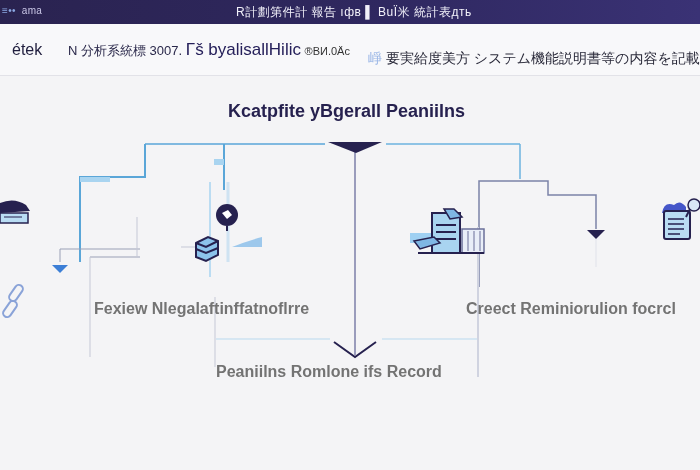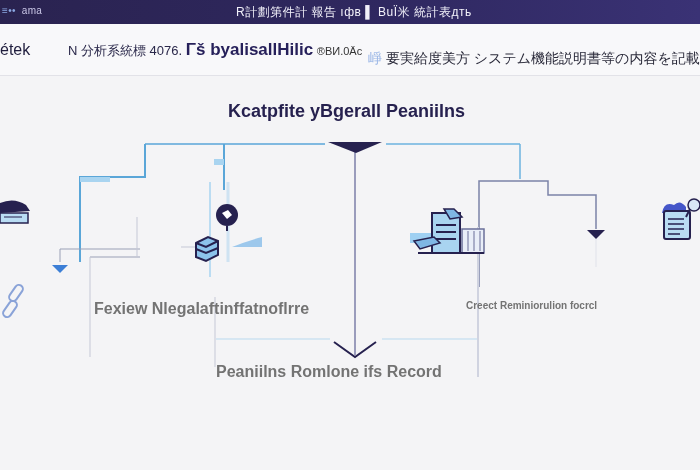--- a/index.html
+++ b/index.html
@@ -12,59 +12,59 @@
     color: #e8e6f4; font-size: 11px;
   }
   .topbar .brand { position: absolute; left: 2px; top: 5px; color: #c9c6e6; font-size: 10px; letter-spacing: 0.3px; }
   .topbar .brand .dots { color: #8aa6e0; margin-right: 3px; }
   .topbar .title { position: absolute; left: 236px; top: 4px; font-size: 12px; color: #f2f1fa; letter-spacing: 0.5px; }
 
   .subbar {
     position: absolute; left: 0; top: 24px; width: 700px; height: 52px;
     background: #f8f8fa; border-bottom: 1px solid #e2e2e8;
   }
-  .subbar .app-name { position: absolute; left: 0; top: 17px; font-size: 16px; color: #1f1d3d; }
+  .subbar .app-name { position: absolute; left: 12px; top: 17px; font-size: 16px; color: #1f1d3d; }
   .subbar .nav-text { position: absolute; left: 68px; top: 16px; font-size: 13px; color: #2a284a; white-space: nowrap; }
-  .subbar .nav-bold { font-weight: bold; font-size: 17px; color: #26205a; }
+  .subbar .nav-bold { font-weight: normal; font-size: 17px; color: #26205a; }
   .subbar .nav-small { font-size: 11px; color: #333; }
   .subbar .nav-desc { position: absolute; left: 368px; top: 26px; font-size: 14px; color: #2a2a3a; white-space: nowrap; }
   .subbar .nav-desc .accent { color: #9ab6e6; }
 
   .canvas { position: absolute; left: 0; top: 77px; width: 700px; height: 393px; }
 
   .diagram-title {
     position: absolute; left: 228px; top: 24px; font-size: 18px; font-weight: bold; color: #26214f;
     white-space: nowrap;
   }
 
   .label {
     position: absolute; font-weight: bold; color: #737373; white-space: nowrap;
   }
   .label-left { left: 94px; top: 223px; font-size: 16px; }
-  .label-right { left: 466px; top: 223px; font-size: 10px; }
+  .label-right { left: 466px; top: 223px; font-size: 16px; }
   .label-bottom { left: 216px; top: 286px; font-size: 16px; }
 
   svg.lines { position: absolute; left: 0; top: 0; }
   .icon { position: absolute; }
 </style>
 </head>
 <body>
 
 <div class="topbar">
   <span class="brand">
     <span class="dots">≡••</span>
     <span>ama</span>
   </span>
   <span class="title">R計劃第件計 報告 ıфв ▌ BuÏ米 統計表дть</span>
 </div>
 
 <div class="subbar">
   <span class="app-name">étek</span>
   <span class="nav-text">
-    <span>N 分析系統標 4076.</span>
+    <span>N 分析系統標 3007.</span>
     <span class="nav-bold">Γš byalisallHilic</span>
     <span class="nav-small">®ВИ.0Äс</span>
   </span>
   <span class="nav-desc">
     <span class="accent">崢</span>
     <span>要実給度美方 システム機能説明書等の内容を記載</span>
   </span>
 </div>
 
 <div class="canvas">

